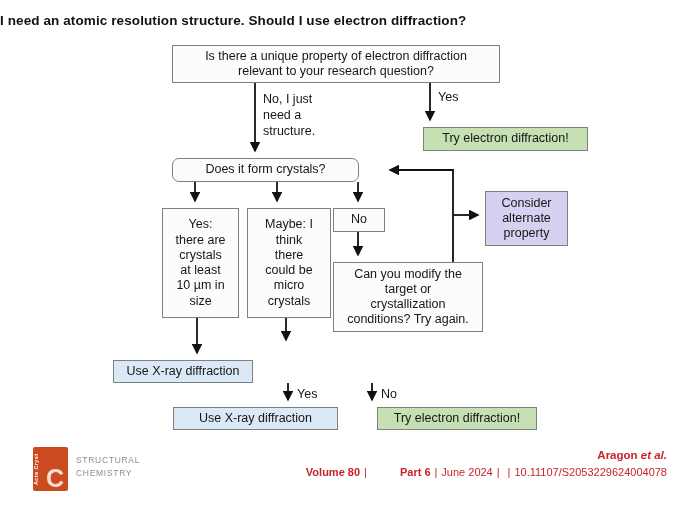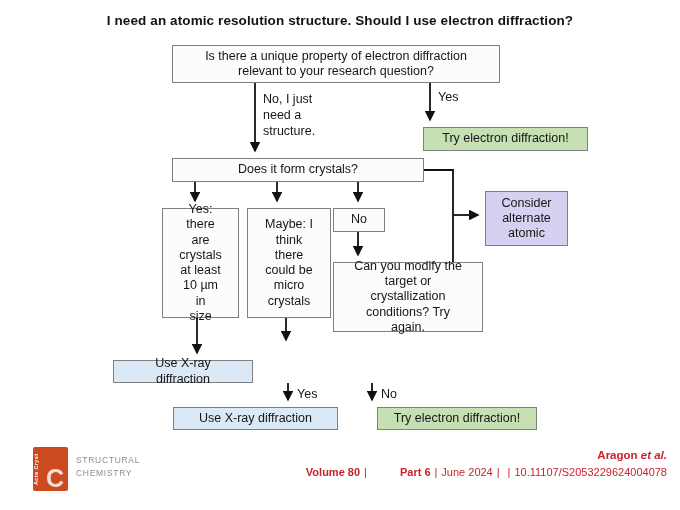--- a/index.html
+++ b/index.html
@@ -3,38 +3,38 @@
 <meta charset="utf-8">
 <style>
   html,body { margin:0; padding:0; }
   body {
     width:680px; height:510px; background:#ffffff;
     font-family:"Liberation Sans", sans-serif; position:relative; overflow:hidden;
   }
   #canvas { position:absolute; inset:0; width:680px; height:510px; }
 
   .page-title {
-    position:absolute; top:13px; left:0; width:680px; text-align:center;
+    position:absolute; top:13px; left:0; width:680px; 
     font-size:13.5px; font-weight:bold; color:#121212; letter-spacing:0.1px;
   }
 
   .node {
     position:absolute; box-sizing:border-box;
     border:1px solid #7f7f7f; background:#fcfcfc;
     display:flex; align-items:center; justify-content:center;
     text-align:center; font-size:12.5px; line-height:1.22; color:#161616;
-    white-space:pre-line; padding:1px 15px;
+    white-space:pre-line; padding:1px 8px;
   }
   .green  { background:#c6e0b4;margin-left:20px; }
   .blue   { background:#dbe9f6; }
   .purple { background:#d8d0f0; }
 
   #box-a      { left:172px; top:45px;  width:328px; height:38px; }
   #box-b      { left:403px; top:127px; width:165px; height:24px; }
-  #box-c      { left:172px; top:158px; width:252px; height:24px; }
+  #box-c      { left:172px; top:158px; width:187px; height:24px;border-radius:7px; }
   #box-d      { left:162px; top:208px; width:77px;  height:110px;text-align:center; }
   #box-e      { left:247px; top:208px; width:84px;  height:110px; }
   #box-f      { left:333px; top:208px; width:52px;  height:24px; }
   #box-g      { left:333px; top:262px; width:150px; height:70px; }
   #box-h      { left:485px; top:191px; width:83px;  height:55px; }
   #box-blue1  { left:113px; top:360px; width:140px; height:23px; }
   #box-i      { left:265px; top:347px; width:190px; height:36px; }
   #box-blue2  { left:173px; top:407px; width:165px; height:23px; }
   #box-green2 { left:357px; top:407px; width:160px; height:23px; }
 
@@ -125,21 +125,21 @@
 could be
 micro
 crystals</div>
   <div class="node" id="box-f">No</div>
   <div class="node" id="box-g">Can you modify the
 target or
 crystallization
 conditions? Try again.</div>
   <div class="node purple" id="box-h">Consider
 alternate
-atomic</div>
+property</div>
   <div class="node blue" id="box-blue1">Use X-ray diffraction</div>
   <div class="node blue" id="box-blue2">Use X-ray diffraction</div>
   <div class="node green" id="box-green2">Try electron diffraction!</div>
 
   <div class="edge-label" id="lbl-no-structure">No, I just
 need a
 structure.</div>
   <div class="edge-label" id="lbl-yes-top">Yes</div>
   <div class="edge-label" id="lbl-yes-bottom">Yes</div>
   <div class="edge-label" id="lbl-no-bottom">No</div>

